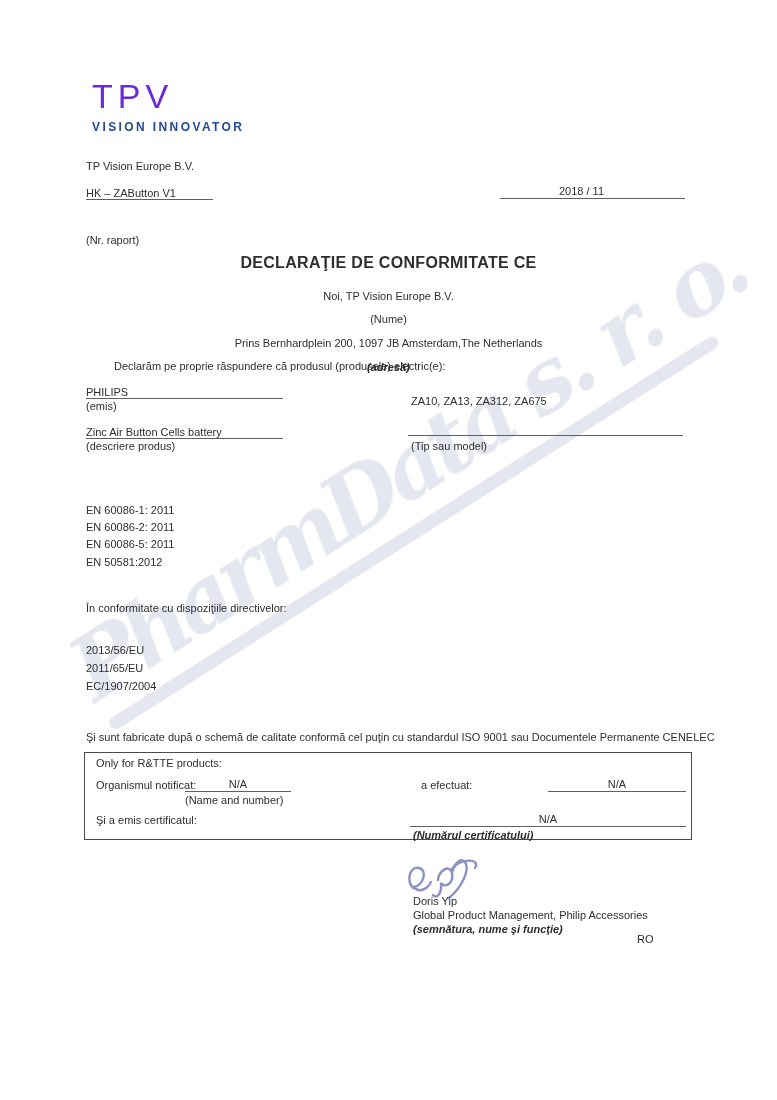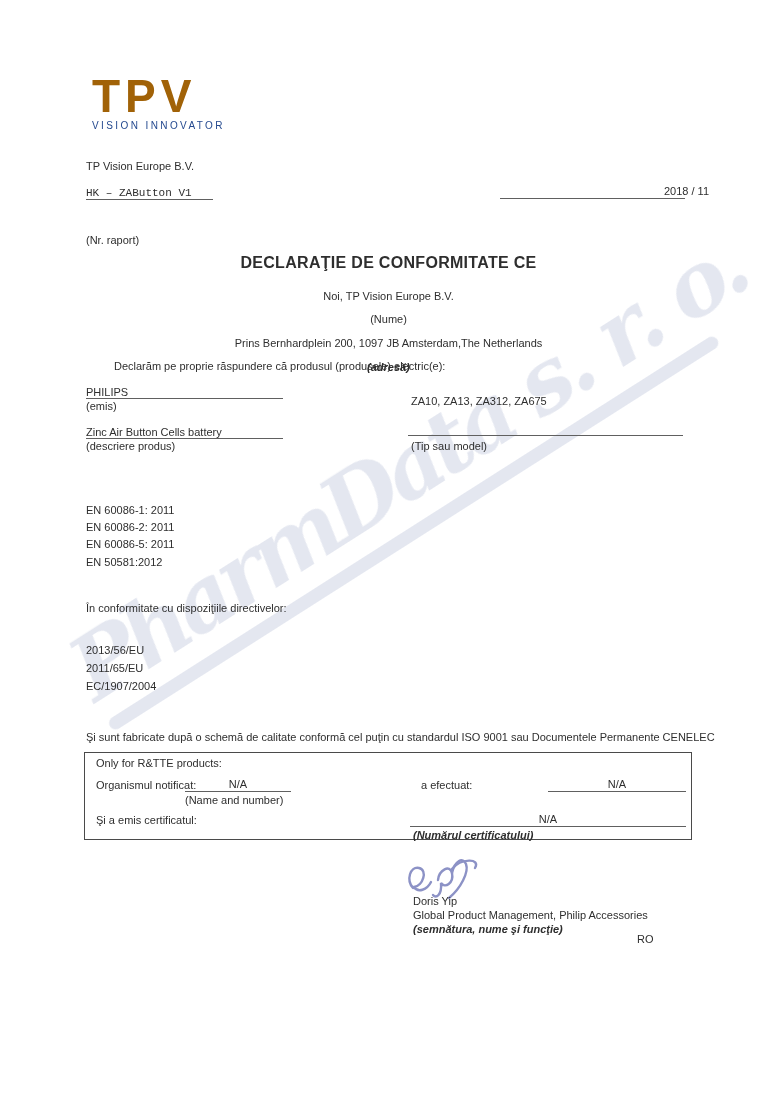--- a/index.html
+++ b/index.html
@@ -7,22 +7,22 @@
     position:relative;width:777px;height:1100px;background:#ffffff;
     overflow:hidden;font-family:"Liberation Sans", sans-serif;color:#2e2e2e;
   }
   .t{position:absolute;white-space:nowrap;font-size:11px;line-height:13px;}
   .ctr{left:0;width:777px;text-align:center;margin-top:28px;}
   .it{font-style:italic;font-weight:bold;}
   .line{position:absolute;height:0;border-top:1px solid #606060;}
   .title{font-size:16px;font-weight:bold;letter-spacing:0.3px;}
   
   .logo{position:absolute;left:92px;top:74px;}
-  .logo-main{font-weight:bold;font-size:46px;line-height:44px;letter-spacing:5px;color:#a16207;}
-  .logo-tagline{font-weight:normal;font-size:10px;letter-spacing:2.4px;color:#24498F;margin-top:2px;}
+  .logo-main{font-weight:normal;font-size:34px;line-height:44px;letter-spacing:5px;color:#6d28d9;}
+  .logo-tagline{font-weight:bold;font-size:12px;letter-spacing:2.4px;color:#24498F;margin-top:2px;}
   
   .watermark{
     position:absolute;left:55px;top:640px;width:760px;
     transform:rotate(-32.5deg);transform-origin:0 0;
     filter:blur(0.6px);pointer-events:none;
   }
   .wm-text{
     font-family:"DejaVu Serif", serif;font-style:italic;font-weight:bold;
     font-size:88px;line-height:1;letter-spacing:-6px;color:#E4E7F0;white-space:nowrap;
   }
@@ -43,24 +43,24 @@
     <div class="wm-text">PharmData s. r. o.</div>
     <div class="wm-underline"></div>
   </div>
 
   <div class="logo">
     <div class="logo-main">TPV</div>
     <div class="logo-tagline">VISION INNOVATOR</div>
   </div>
 
   <div class="t" style="left:86px;top:160px;">TP Vision Europe B.V.</div>
-  <div class="t" style="left:86px;top:187px;font-family:Liberation Mono, monospace;">HK – ZAButton V1</div>
+  <div class="t" style="left:86px;top:187px;">HK – ZAButton V1</div>
   <div class="line" style="left:86px;top:199px;width:127px;"></div>
   <div class="t" style="left:86px;top:201px;margin-top:33px;">(Nr. raport)</div>
-  <div class="t" style="left:524px;top:185px;width:185px;text-align:right;">2018 / 11</div>
+  <div class="t" style="left:489px;top:185px;width:185px;text-align:center;">2018 / 11</div>
   <div class="line" style="left:500px;top:198px;width:185px;"></div>
 
   <div class="t ctr title" style="top:228px;">DECLARAŢIE DE CONFORMITATE CE</div>
   <div class="t ctr" style="top:262px;">Noi, TP Vision Europe B.V.</div>
   <div class="t ctr" style="top:285px;">(Nume)</div>
   <div class="t ctr" style="top:309px;">Prins Bernhardplein 200, 1097 JB Amsterdam,The Netherlands</div>
   <div class="t ctr it" style="top:333px;">(adresă)</div>
 
   <div class="t" style="left:86px;top:360px;margin-left:28px;">Declarăm pe proprie răspundere că produsul (produsele) electric(e):</div>
 

